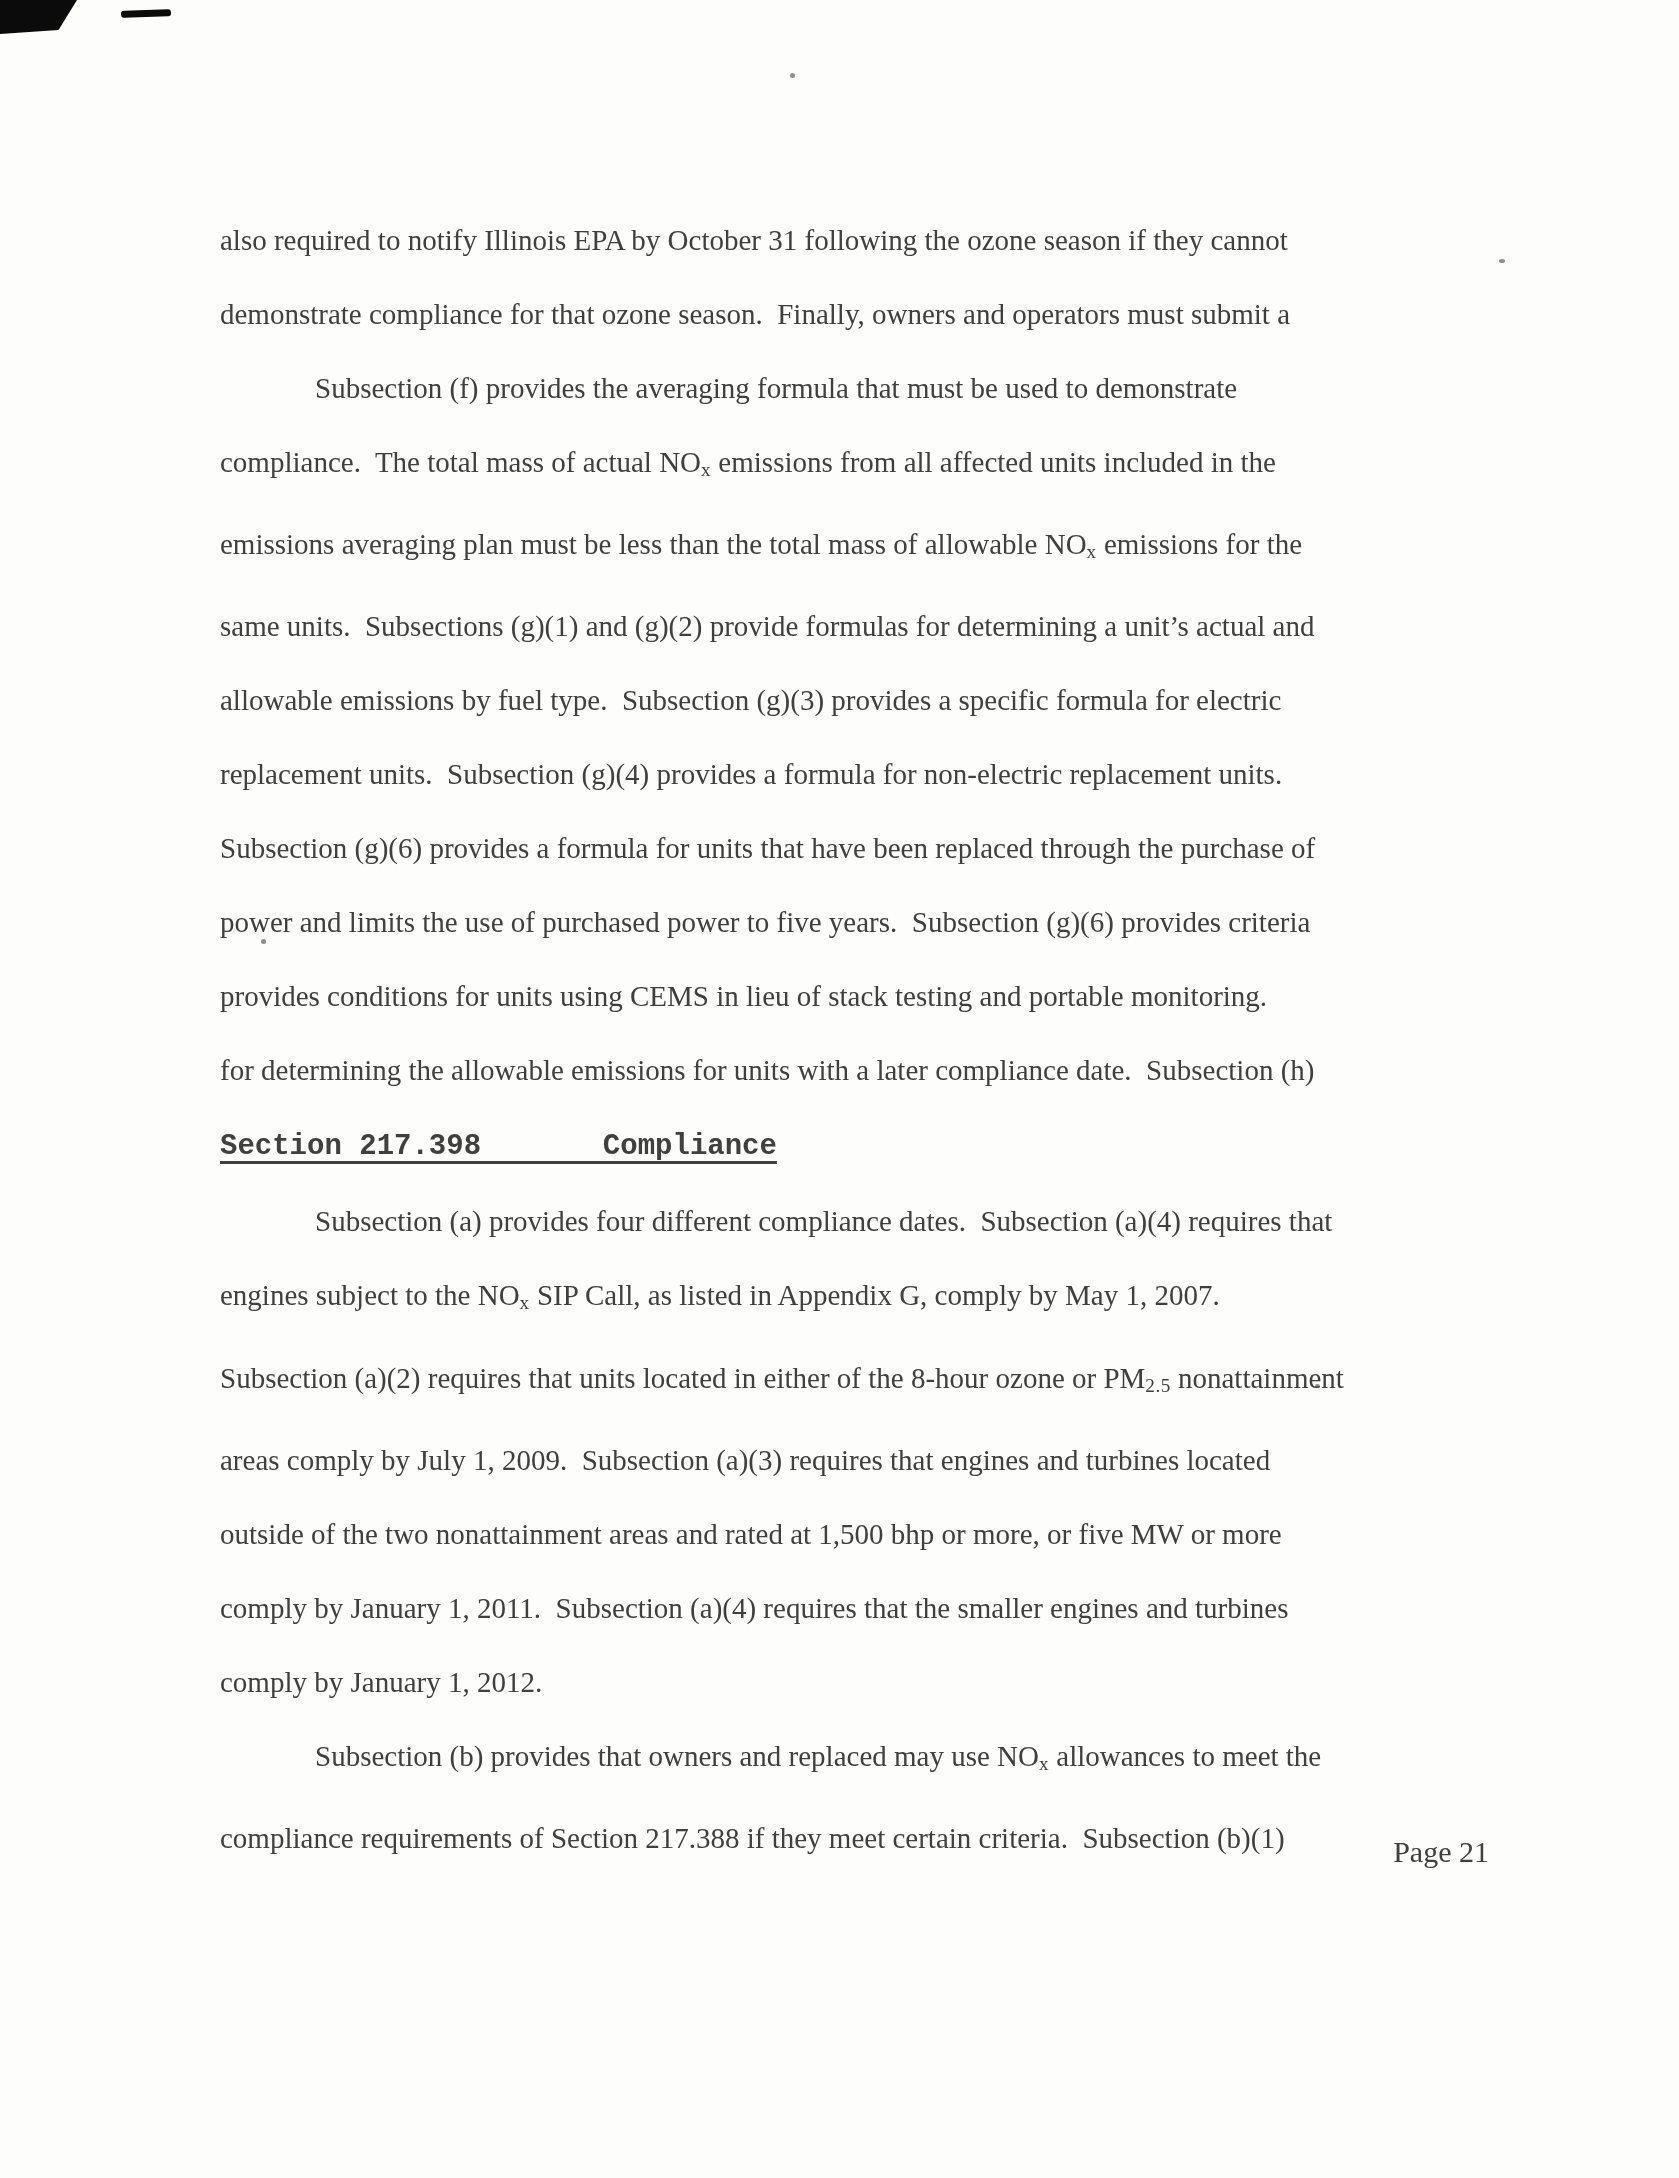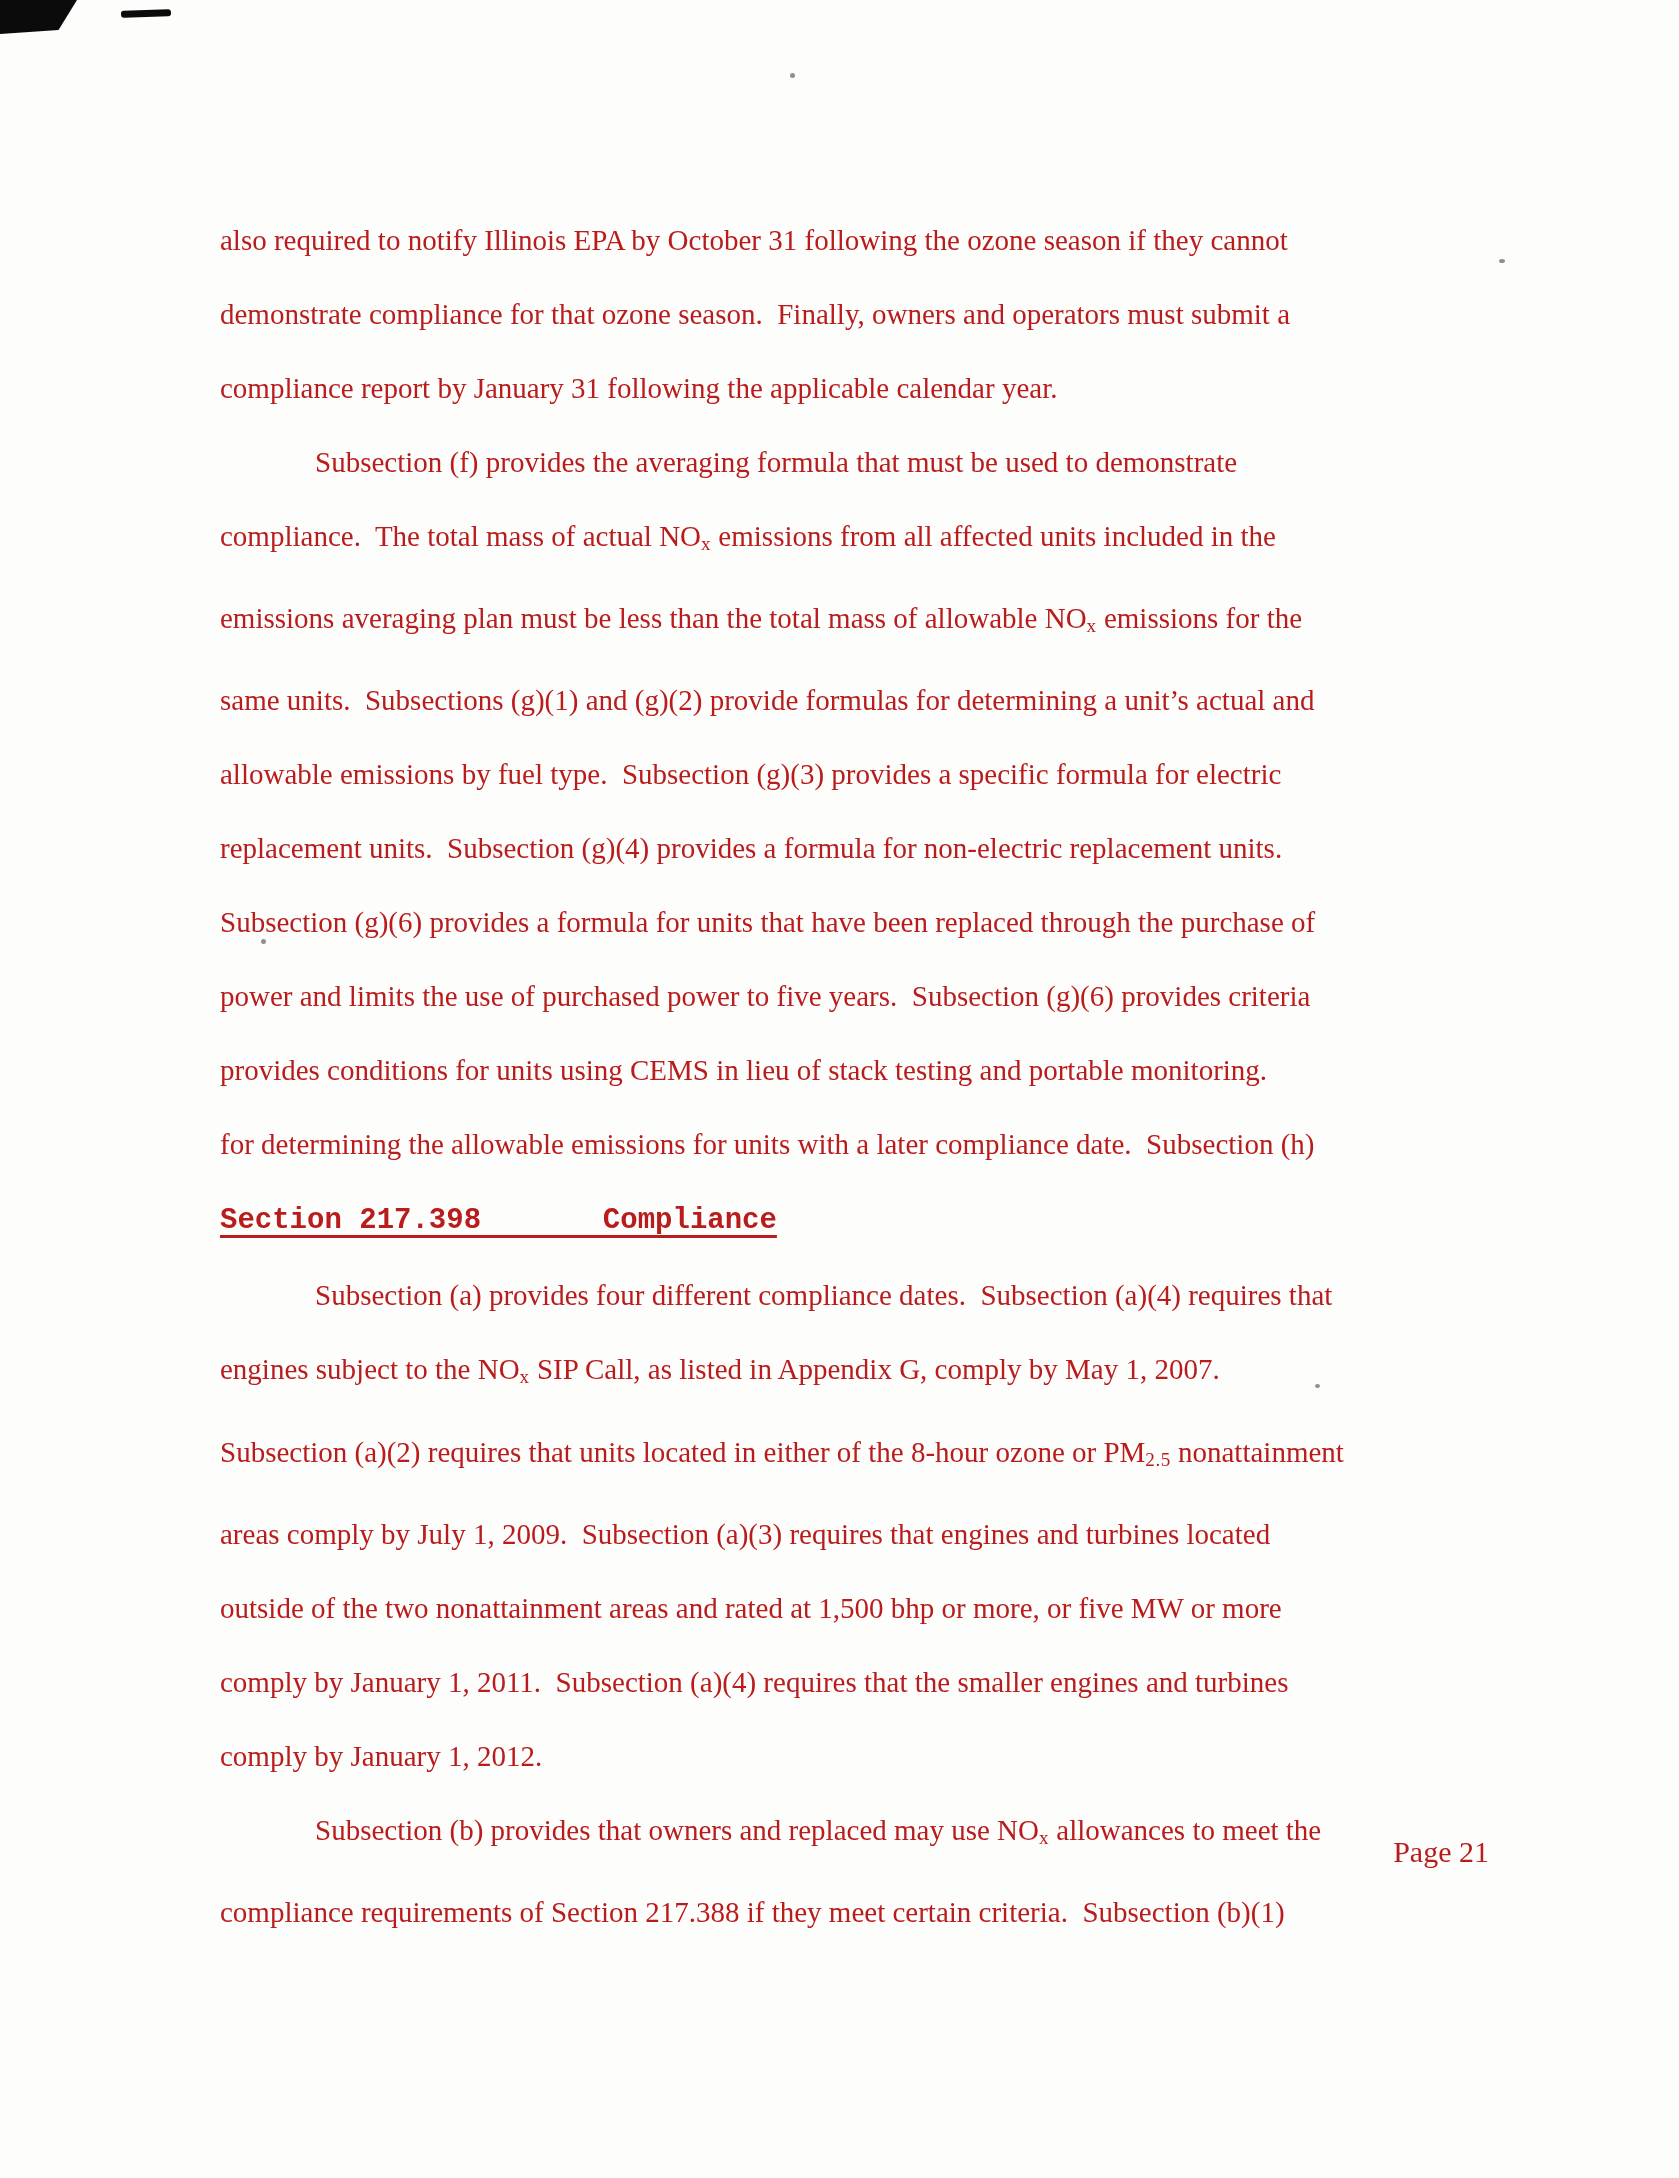--- a/index.html
+++ b/index.html
@@ -7,21 +7,21 @@
     padding: 0;
     background: #ffffff;
   }
   .page {
     position: relative;
     width: 1679px;
     height: 2178px;
     background: #fdfdfb;
     overflow: hidden;
     font-family: "Liberation Serif", "DejaVu Serif", serif;
-    color: #b91c1c;
+    color: #404040;
   }
   .doc {
     position: absolute;
     left: 220px;
     top: 203px;
     width: 1287px;
   }
   .para { margin: 0; }
   .line {
     white-space: pre;
@@ -78,21 +78,20 @@
   <div class="artifact dash"></div>
   <div class="speck s1"></div>
   <div class="speck s2"></div>
   <div class="speck s3"></div>
   <div class="speck s4"></div>
 
   <main class="doc" id="doc">
       <div class="para body">
         <div class="line"><span class="run">also required to notify Illinois EPA by October 31 following the ozone season if they cannot</span></div>
         <div class="line"><span class="run">demonstrate compliance for that ozone season.  Finally, owners and operators must submit a</span></div>
-        <div class="line"><span class="run">compliance report by January 31 following the applicable calendar year.</span></div>
       </div>
       <div class="para body">
         <div class="line indent"><span class="run">Subsection (f) provides the averaging formula that must be used to demonstrate</span></div>
         <div class="line"><span class="run">compliance.  The total mass of actual NO</span><span class="run sub">x</span><span class="run"> emissions from all affected units included in the</span></div>
         <div class="line"><span class="run">emissions averaging plan must be less than the total mass of allowable NO</span><span class="run sub">x</span><span class="run"> emissions for the</span></div>
         <div class="line"><span class="run">same units.  Subsections (g)(1) and (g)(2) provide formulas for determining a unit’s actual and</span></div>
         <div class="line"><span class="run">allowable emissions by fuel type.  Subsection (g)(3) provides a specific formula for electric</span></div>
         <div class="line"><span class="run">replacement units.  Subsection (g)(4) provides a formula for non-electric replacement units.</span></div>
         <div class="line"><span class="run">Subsection (g)(6) provides a formula for units that have been replaced through the purchase of</span></div>
         <div class="line"><span class="run">power and limits the use of purchased power to five years.  Subsection (g)(6) provides criteria</span></div>

